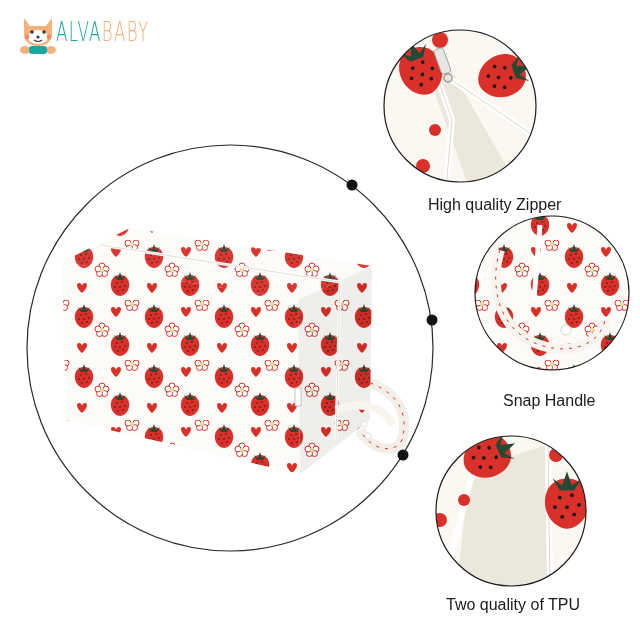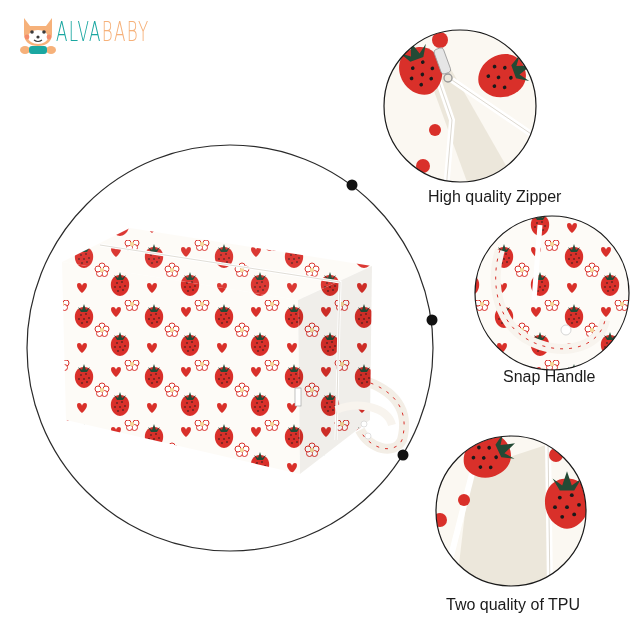--- a/index.html
+++ b/index.html
@@ -137,15 +137,15 @@
     <path d="M548 442 L 550 590" stroke="#dcd8d0" stroke-width="1"></path>
     <use href="#berry" transform="translate(490 455) scale(2.3) rotate(65)"></use>
     <use href="#berry" transform="translate(567 500) scale(2.4)"></use>
     <circle cx="556" cy="455" r="7" fill="#d9302a"></circle>
     <circle cx="464" cy="500" r="6" fill="#d9302a"></circle>
     <circle cx="440" cy="520" r="7" fill="#d9302a"></circle>
   </g>
   <circle cx="511" cy="511" r="75" fill="none" stroke="#1a1a1a" stroke-width="1.2"></circle>
 </svg>
 
-<div class="abs caption" style="left:428px; top:188px;">High quality Zipper</div>
-<div class="abs caption" style="left:503px; top:368px;">Snap Handle</div>
+<div class="abs caption" style="left:428px; top:196px;">High quality Zipper</div>
+<div class="abs caption" style="left:503px; top:392px;">Snap Handle</div>
 <div class="abs caption" style="left:446px; top:596px;">Two quality of TPU</div>
 
 </body></html>

